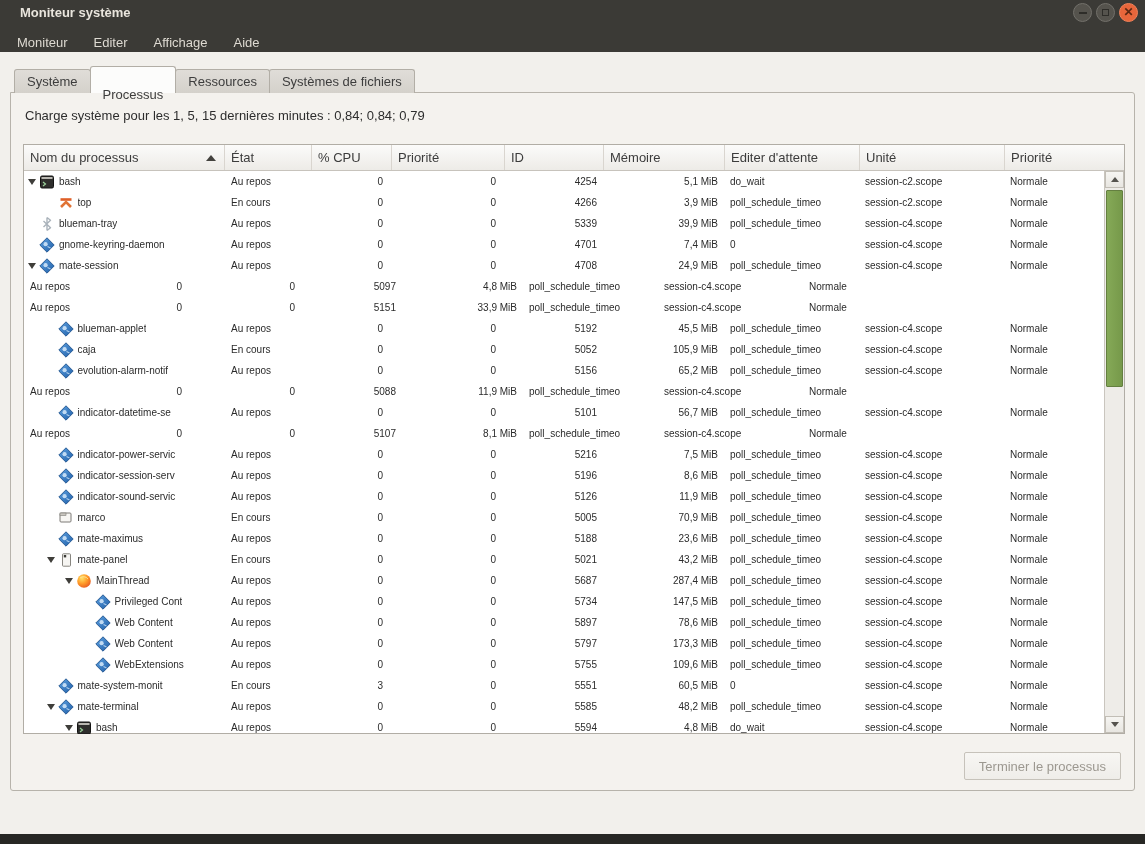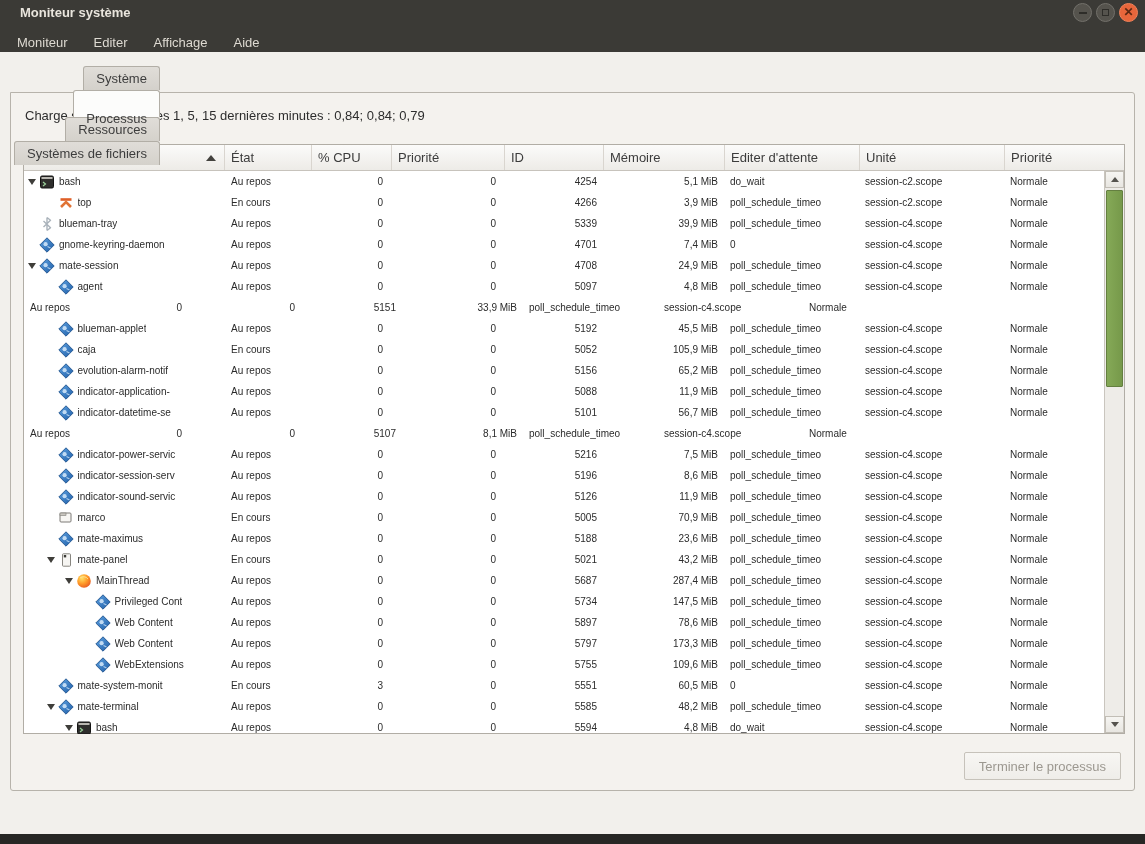--- a/index.html
+++ b/index.html
@@ -17,21 +17,21 @@
   .wbtn.close { background:#e8663b; border:1px solid #f0825a; }
   .glyph-min { width:8px; height:2px; background:#2e2d29; }
   .glyph-max { width:7px; height:7px; border:1.5px solid #2e2d29; }
   .glyph-x { color:#5c2813; font-size:12px; font-weight:bold; line-height:1; margin-top:-1px; }
 
   
   .menubar { position:absolute; left:0; top:26px; width:100%; height:26px; background:#3b3a36; display:flex; align-items:center; padding-left:8px; }
   .menu-item { color:#dedad2; font-size:13px; padding:4px 9px; margin-right:8px; cursor:default;margin-top:6px; }
 
   
-  .tabbar { position:absolute; left:14px; top:66px; height:27px; display:flex; align-items:flex-end; z-index:3;flex-direction:column; }
+  .tabbar { position:absolute; left:14px; top:66px; height:27px; display:flex; align-items:flex-end; z-index:3; }
   .tab { font-size:13px; color:#3d3d3d; background:linear-gradient(#e0ddd8,#d4d1cb); border:1px solid #b2aea6; border-bottom:none; padding:4px 12px 5px 12px; height:24px; margin-right:-1px; border-radius:3px 3px 0 0; }
   .tab.active { background:#fcfcfb; height:27px; padding-top:20px; position:relative; z-index:4; }
 
   
   .frame { position:absolute; left:10px; top:92px; width:1125px; height:699px; background:#f4f2ee; border:1px solid #b7b3ab; border-radius:0 3px 3px 3px; }
   .load-text { position:absolute; left:14px; top:15px; font-size:13px; color:#2d2d2d; }
 
   
   .ptable { position:absolute; left:12px; top:51px; width:1102px; height:590px; background:#ffffff; border:1px solid #b1ada5; }
   .thead { display:flex; height:26px; background:linear-gradient(#fbfbfa,#edebe7); border-bottom:1px solid #c7c3bc; }
@@ -247,38 +247,20 @@
             <div class="cell c-state">Au repos</div>
             <div class="cell c-cpu">0</div>
             <div class="cell c-nice">0</div>
             <div class="cell c-id">4708</div>
             <div class="cell c-mem">24,9 MiB</div>
             <div class="cell c-wchan">poll_schedule_timeo</div>
             <div class="cell c-unit">session-c4.scope</div>
             <div class="cell c-prio">Normale</div>
           </div>
           <div class="prow">
-            <div class="cell c-name">
-              <span class="indent" style="width: 19.5px;"></span>
-              <span class="expander-slot"></span>
-              <span class="picon">
-                <svg viewBox="0 0 16 16">
-                  <defs>
-                    <linearGradient id="dg" x1="0" y1="0" x2="1" y2="1">
-                      <stop offset="0" stop-color="#5da0e0"></stop>
-                      <stop offset="1" stop-color="#1f5fa8"></stop>
-                    </linearGradient>
-                  </defs>
-                  <polygon points="8,0.8 15.2,8 8,15.2 0.8,8" fill="url(#dg)" stroke="#174a85" stroke-width="0.8"></polygon>
-                  <circle cx="6.6" cy="7.2" r="2.1" fill="#cfe4f7" opacity="0.9"></circle>
-                  <path d="M8.5 9.5 l3 1.5" stroke="#cfe4f7" stroke-width="1.1" opacity="0.8"></path>
-                </svg>
-              </span>
-              <span class="plabel">agent</span>
-            </div>
             <div class="cell c-state">Au repos</div>
             <div class="cell c-cpu">0</div>
             <div class="cell c-nice">0</div>
             <div class="cell c-id">5097</div>
             <div class="cell c-mem">4,8 MiB</div>
             <div class="cell c-wchan">poll_schedule_timeo</div>
             <div class="cell c-unit">session-c4.scope</div>
             <div class="cell c-prio">Normale</div>
           </div>
           <div class="prow">
@@ -369,38 +351,20 @@
             <div class="cell c-state">Au repos</div>
             <div class="cell c-cpu">0</div>
             <div class="cell c-nice">0</div>
             <div class="cell c-id">5156</div>
             <div class="cell c-mem">65,2 MiB</div>
             <div class="cell c-wchan">poll_schedule_timeo</div>
             <div class="cell c-unit">session-c4.scope</div>
             <div class="cell c-prio">Normale</div>
           </div>
           <div class="prow">
-            <div class="cell c-name">
-              <span class="indent" style="width: 19.5px;"></span>
-              <span class="expander-slot"></span>
-              <span class="picon">
-                <svg viewBox="0 0 16 16">
-                  <defs>
-                    <linearGradient id="dg" x1="0" y1="0" x2="1" y2="1">
-                      <stop offset="0" stop-color="#5da0e0"></stop>
-                      <stop offset="1" stop-color="#1f5fa8"></stop>
-                    </linearGradient>
-                  </defs>
-                  <polygon points="8,0.8 15.2,8 8,15.2 0.8,8" fill="url(#dg)" stroke="#174a85" stroke-width="0.8"></polygon>
-                  <circle cx="6.6" cy="7.2" r="2.1" fill="#cfe4f7" opacity="0.9"></circle>
-                  <path d="M8.5 9.5 l3 1.5" stroke="#cfe4f7" stroke-width="1.1" opacity="0.8"></path>
-                </svg>
-              </span>
-              <span class="plabel">indicator-application-</span>
-            </div>
             <div class="cell c-state">Au repos</div>
             <div class="cell c-cpu">0</div>
             <div class="cell c-nice">0</div>
             <div class="cell c-id">5088</div>
             <div class="cell c-mem">11,9 MiB</div>
             <div class="cell c-wchan">poll_schedule_timeo</div>
             <div class="cell c-unit">session-c4.scope</div>
             <div class="cell c-prio">Normale</div>
           </div>
           <div class="prow">

